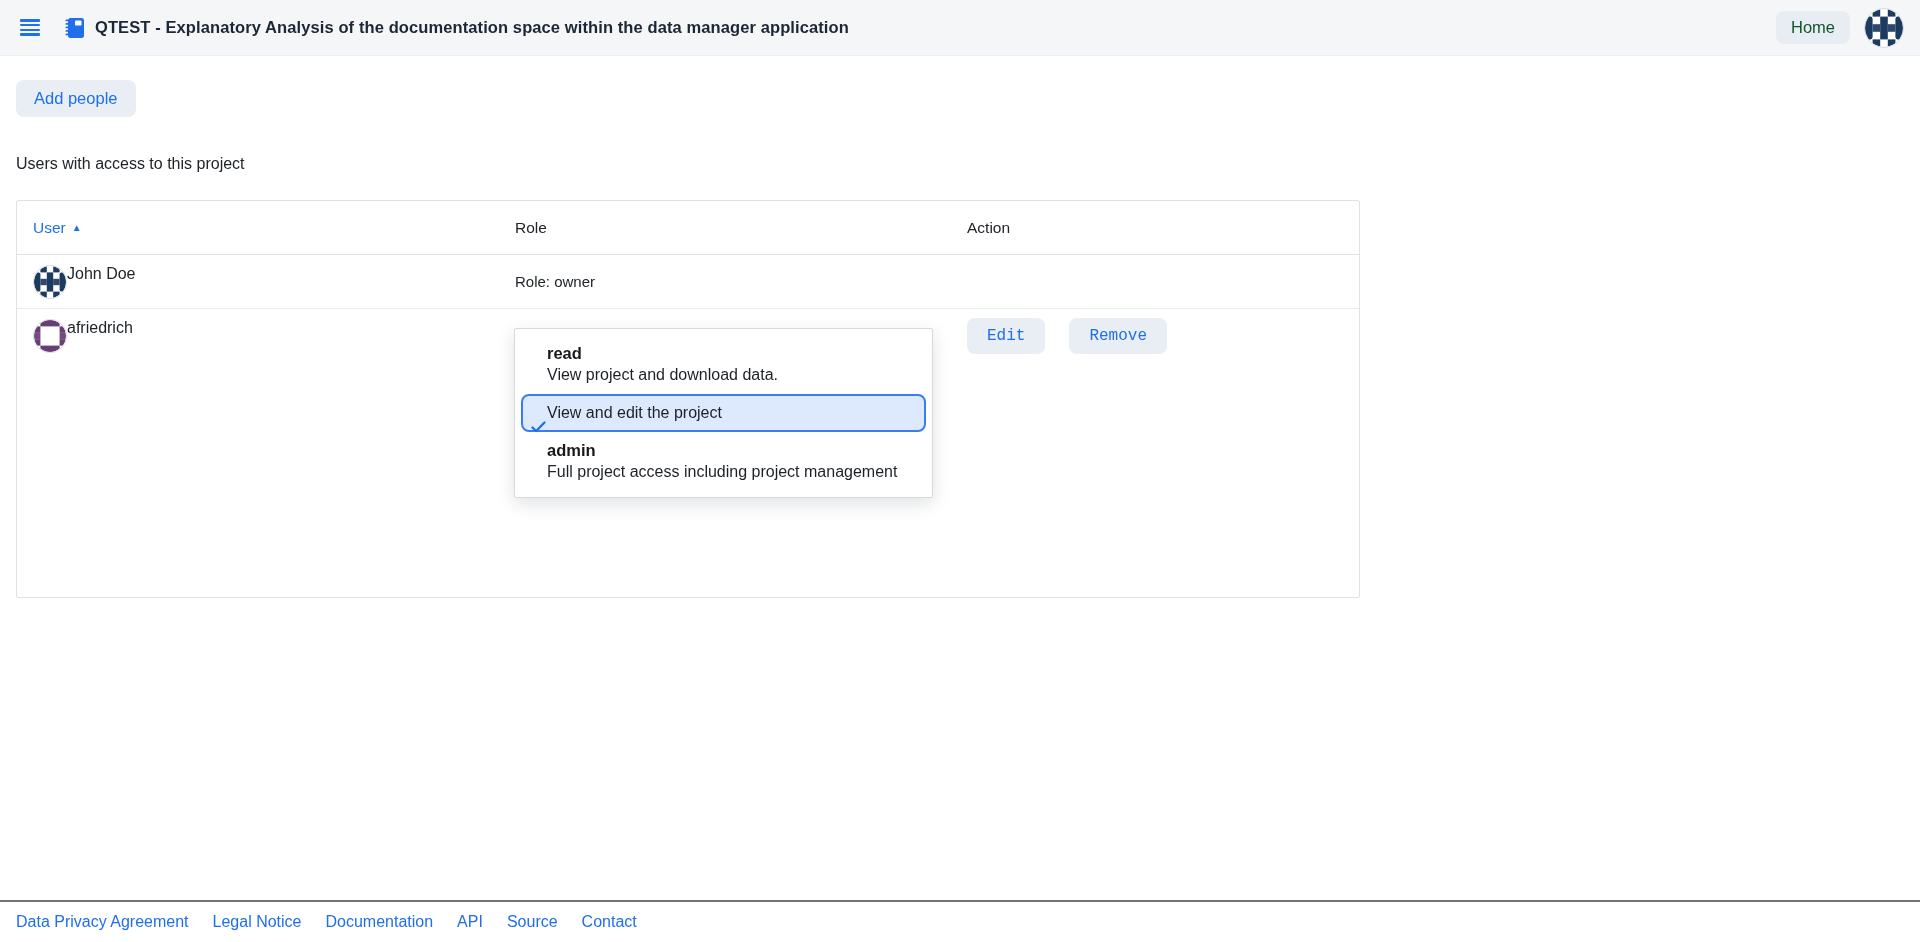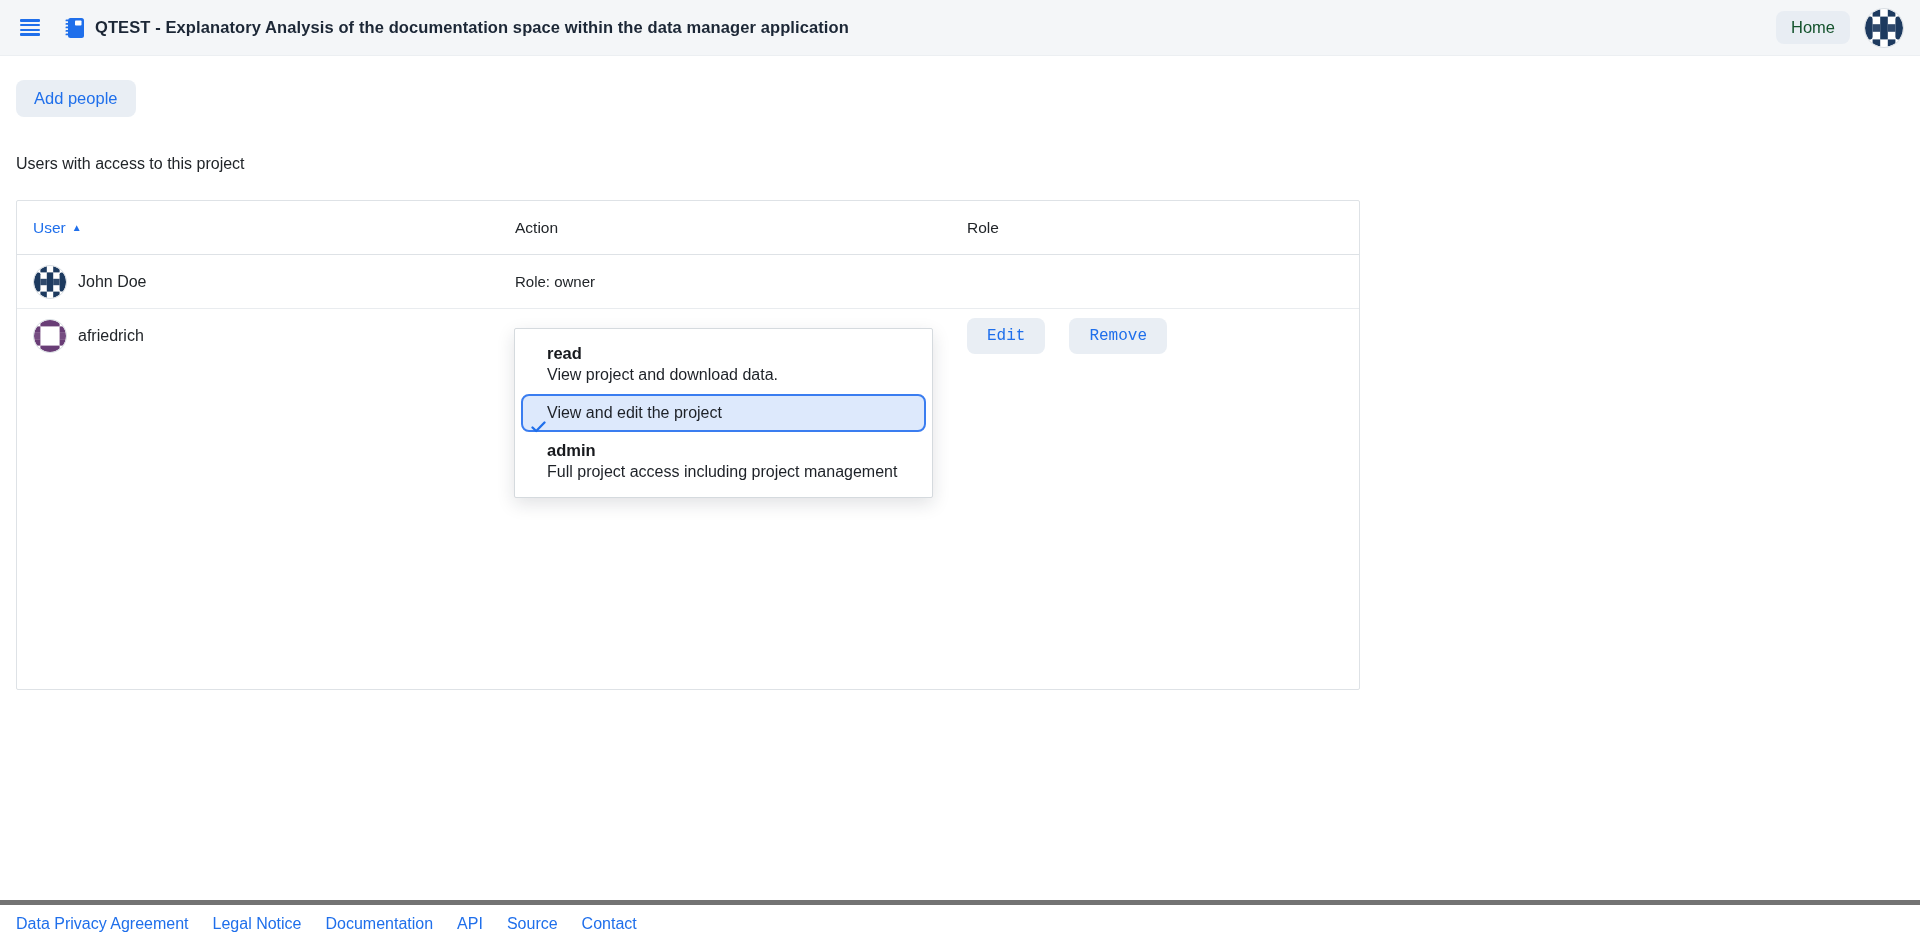--- a/index.html
+++ b/index.html
@@ -82,39 +82,39 @@
     margin-right: 8px;
     cursor: pointer;
     font-family: inherit;
   }
   .subtitle { margin-top: 38px; font-size: 16px; color: #212529; }
 
   
   .table-card {
     position: relative;
     width: 1344px;
-    height: 490px;
+    height: 398px;
     margin-top: 27px;
     border: 1px solid #dee2e6;
     border-radius: 2px;
     background: #fff;
   }
   .t-row {
     display: grid;
     grid-template-columns: 482px 452px 1fr;
     height: 54px;
     align-items: center;
   }
   .t-row > div { padding-left: 16px; }
   .t-head { border-bottom: 1px solid #dee2e6; font-size: 15.5px; }
   .t-head .sort-link { color: #1f6feb; cursor: pointer; text-decoration: none; }
   .t-head .sort-arrow { color: #1f6feb; font-size: 10px; margin-left: 6px; vertical-align: 2px; }
   .t-body-row { border-bottom: 1px solid #e9ecef; font-size: 16px; }
   .t-body-row.last { border-bottom: none; }
-  .user-cell { display: flex; align-items: center; gap: 11px; }
+  .user-cell { display: flex; align-items: flex-start; }
   .row-avatar {
     width: 34px; height: 34px;
     border-radius: 50%;
     overflow: hidden;
     background: #fff;
     border: 1px solid #d9dee3;
     flex-shrink: 0;
     display: flex; align-items: center; justify-content: center;
   }
   .role-text { font-size: 15px; }
@@ -157,21 +157,21 @@
     padding: 6px 10px 7px 24px;
   }
   .check-icon {
     position: absolute;
     left: 8px; top: 23px;
   }
 
   
   .footer {
     height: 42px;
-    border-top: 5px solid #737373;
+    border-top: 2px solid #737373;
     display: flex;
     align-items: center;
     gap: 24px;
     padding: 0 16px;
     flex-shrink: 0;
   }
   .footer a { color: #1f6feb; font-size: 16px; text-decoration: none; cursor: pointer; }
 </style>
 </head>
 <body>
@@ -227,22 +227,22 @@
   </div>
 
   <div class="subtitle">Users with access to this project</div>
 
   <div class="table-card">
 
     <div class="t-row t-head">
       <div>
         <span class="sort-link">User</span><span class="sort-arrow">▲</span>
       </div>
+      <div>Role</div>
       <div>Action</div>
-      <div>Role</div>
     </div>
 
     <div class="t-row t-body-row">
       <div class="user-cell">
         <span class="row-avatar">
           <svg width="32" height="32" viewBox="0 0 5 5">
             <clipPath id="c2">
                 <circle cx="2.5" cy="2.5" r="2.5"></circle>
               </clipPath>
             <g clip-path="url(#c2)" fill="#1d3a5f">

